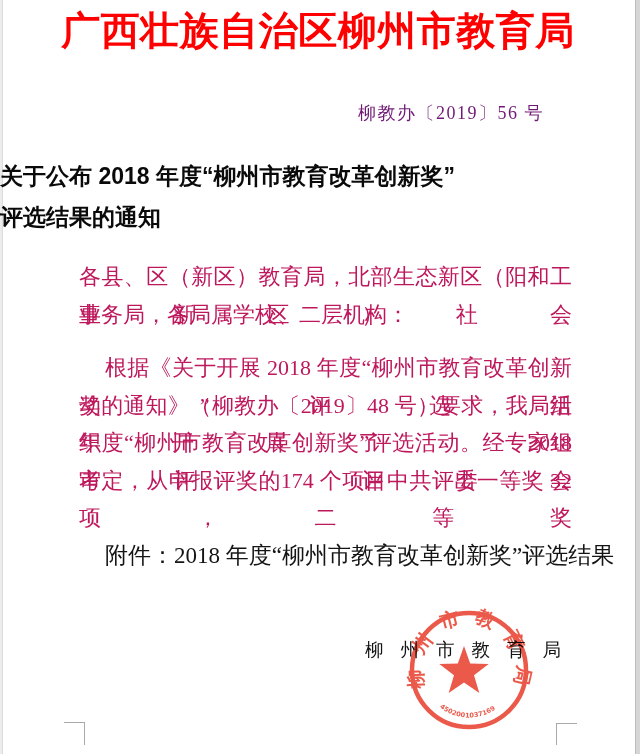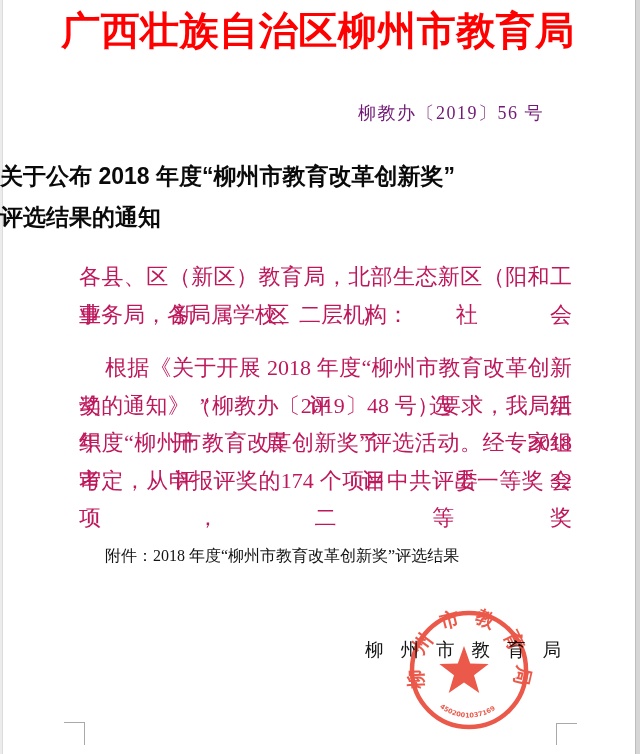--- a/index.html
+++ b/index.html
@@ -52,21 +52,21 @@
   .body-line{
     text-align:justify;text-align-last:justify;
     white-space:normal;height:37.5px;overflow:visible;
   }
   .body-line.no-stretch{text-align-last:left;}
   .body-line.indent{text-indent:26px;margin-top:16px;}
 
   
   .attachment{
     position:absolute;left:79px;top:537px;width:493px;
-    font-size:16px;line-height:37.5px;color:#141414;
+    font-size:23px;line-height:37.5px;color:#141414;
     text-indent:26px;white-space:nowrap;
   }
 
   
   .sig-org{
     position:absolute;left:365px;top:639px;
     font-size:18.5px;line-height:22px;color:#141414;
     letter-spacing:17px;white-space:nowrap;
   }
   .sig-date{

